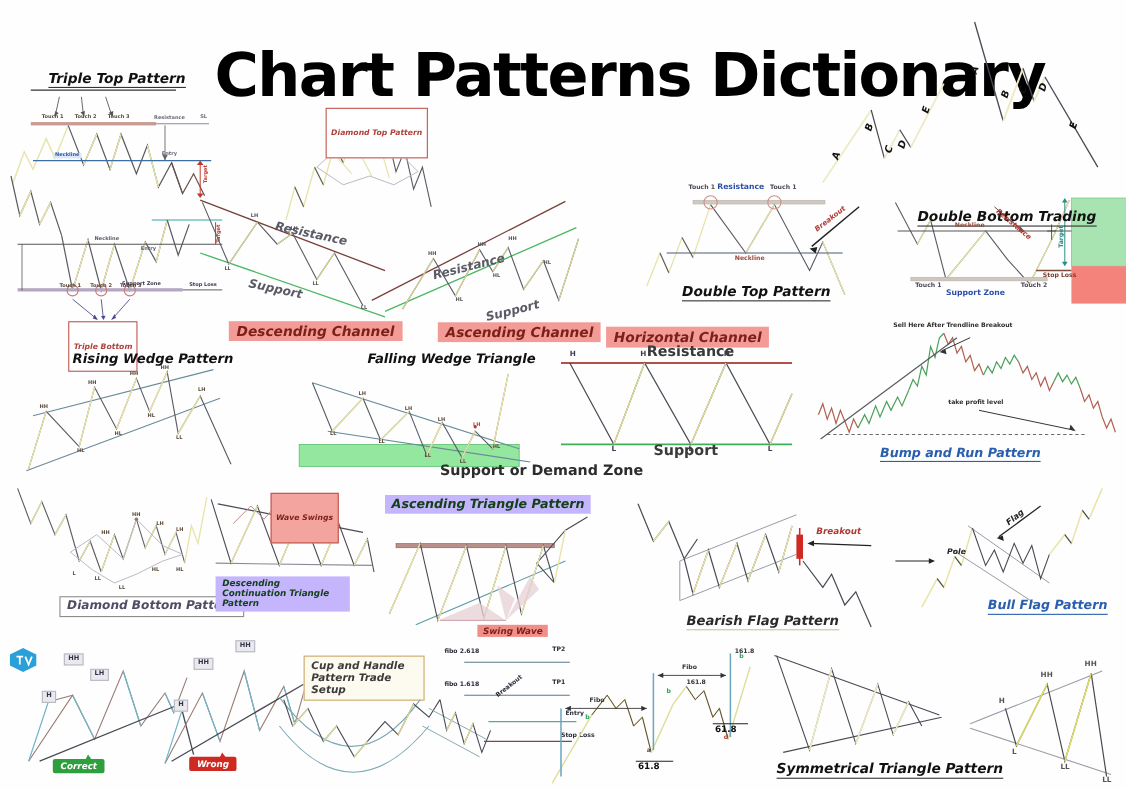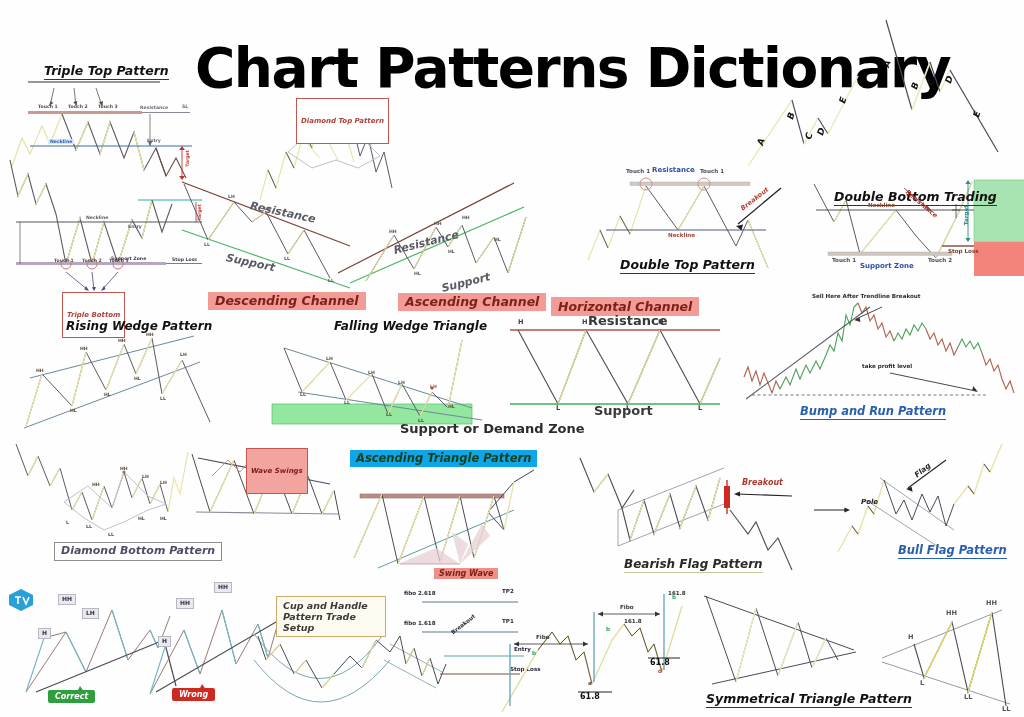--- a/index.html
+++ b/index.html
@@ -23,21 +23,21 @@
     white-space:nowrap;}
 
   
   .lab{position:absolute;white-space:nowrap;line-height:1.15;}
   .t-italic{font-style:italic;font-weight:bold;}
   .cap-underline{font-style:italic;font-weight:bold;font-size:12.5px;color:#111;
     border-bottom:1.4px solid #333;padding-bottom:1px;}
   .cap-plain{font-style:italic;font-weight:bold;font-size:12px;color:#111;}
   .pill-red{background:#f39b96;color:#7d2018;font-style:italic;font-weight:bold;
     font-size:12.5px;padding:2px 7px;}
-  .pill-green{background:#0ea5e9;color:#14411a;font-style:italic;font-weight:bold;
+  .pill-green{background:#c4b5fd;color:#14411a;font-style:italic;font-weight:bold;
     font-size:11.5px;padding:2px 6px;}
   .box-red{border:1px solid #c0564e;color:#b04038;background:#fff;
     font-style:italic;font-weight:bold;font-size:7px;padding:18px 4px;}
   .box-grey{border:1px solid #8d8d8d;color:#4d4d66;background:#fff;
     font-style:italic;font-weight:bold;font-size:11px;padding:2px 6px;}
   .box-cream{border:1px solid #caa96a;background:#fdfaf0;color:#3b3b3b;
     font-style:italic;font-weight:bold;font-size:9.5px;padding:3px 6px;}
   .tiny{font-size:4.6px;font-weight:bold;color:#5b4a3a;}
   .tiny6{font-size:5.6px;font-weight:bold;color:#4a4a5a;}
   .tiny7{font-size:6.6px;font-weight:bold;color:#3d3d52;}
@@ -368,20 +368,21 @@
   <div class="abs" style="left:182px;top:440px;width:160px;height:110px;">
     <svg width="160" height="110" viewBox="0 0 160 110">
       <line x1="16" y1="18" x2="148" y2="44" stroke="#4a4a55" stroke-width="1.1"></line>
       <line x1="14" y1="72" x2="156" y2="74" stroke="#8a8a99" stroke-width="1.1"></line>
       <path d="M10 14 L28 72 L52 20 L72 74 L92 26 L110 74 L126 36 L140 74 L152 50 L158 80" stroke="#4a4a55" stroke-width="1" fill="none"></path>
       <path d="M28 72 L52 20 M72 74 L92 26 M110 74 L126 36 M140 74 L152 50" stroke="#e8e4a8" stroke-width="1.3" fill="none"></path>
 
       <path d="M30 36 L46 20 L58 32 L70 18" stroke="#c08a84" stroke-width=".9" fill="none"></path>
     </svg>
     <div class="lab box-red" style="left:64px;top:8px;background:#f3a49e;border-color:#c0564e;color:#7d2018;">Wave Swings</div>
+    <div class="lab pill-green" style="left:14px;top:84px;max-width:110px;white-space:normal;font-size:8px;">Descending Continuation Triangle Pattern</div>
   </div>
 
   <div class="abs" style="left:348px;top:470px;width:210px;height:110px;">
     <svg width="210" height="110" viewBox="0 0 210 110">
       <rect x="12" y="24" width="144" height="4" fill="#b99089" stroke="#8a5a52" stroke-width=".5"></rect>
       <line x1="30" y1="98" x2="166" y2="40" stroke="#5d9aa8" stroke-width="1"></line>
       <path d="M6 88 L34 24 L50 94 L76 26 L92 92 L112 26 L126 88 L146 26 L156 60 L140 42 L166 12 L186 0" stroke="#4a4a55" stroke-width="1" fill="none"></path>
       <path d="M6 88 L34 24 M50 94 L76 26 M92 92 L112 26 M126 88 L146 26 M156 60 L166 12" stroke="#e8e4a8" stroke-width="1.3" fill="none"></path>
 
       <path d="M50 94 L88 78 L112 94 Z" fill="#e6cfd4" opacity=".75"></path>

